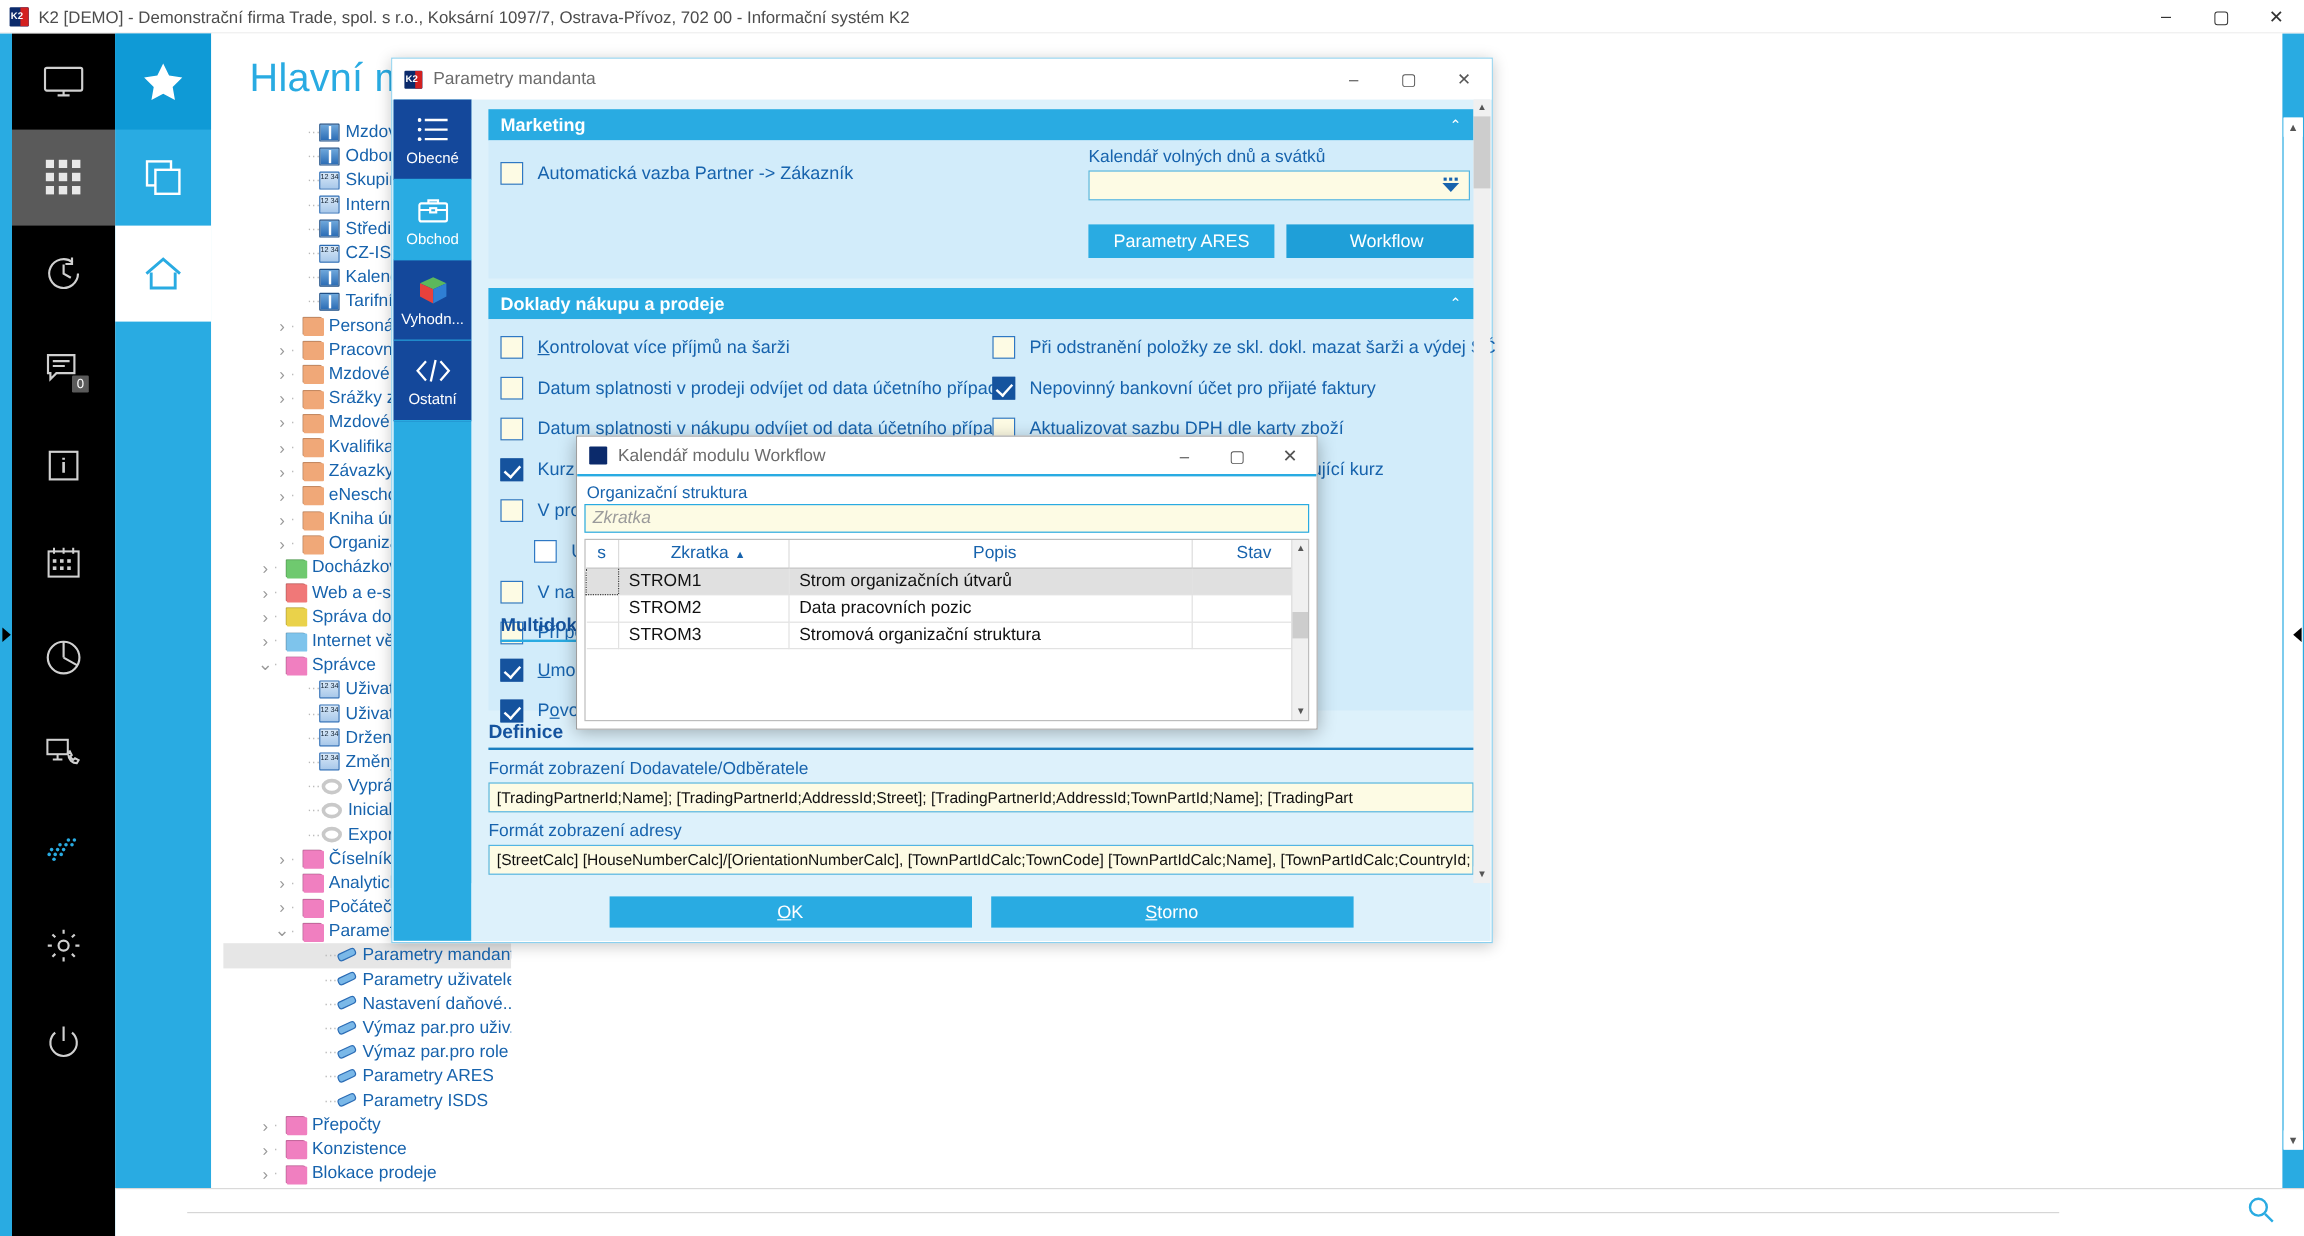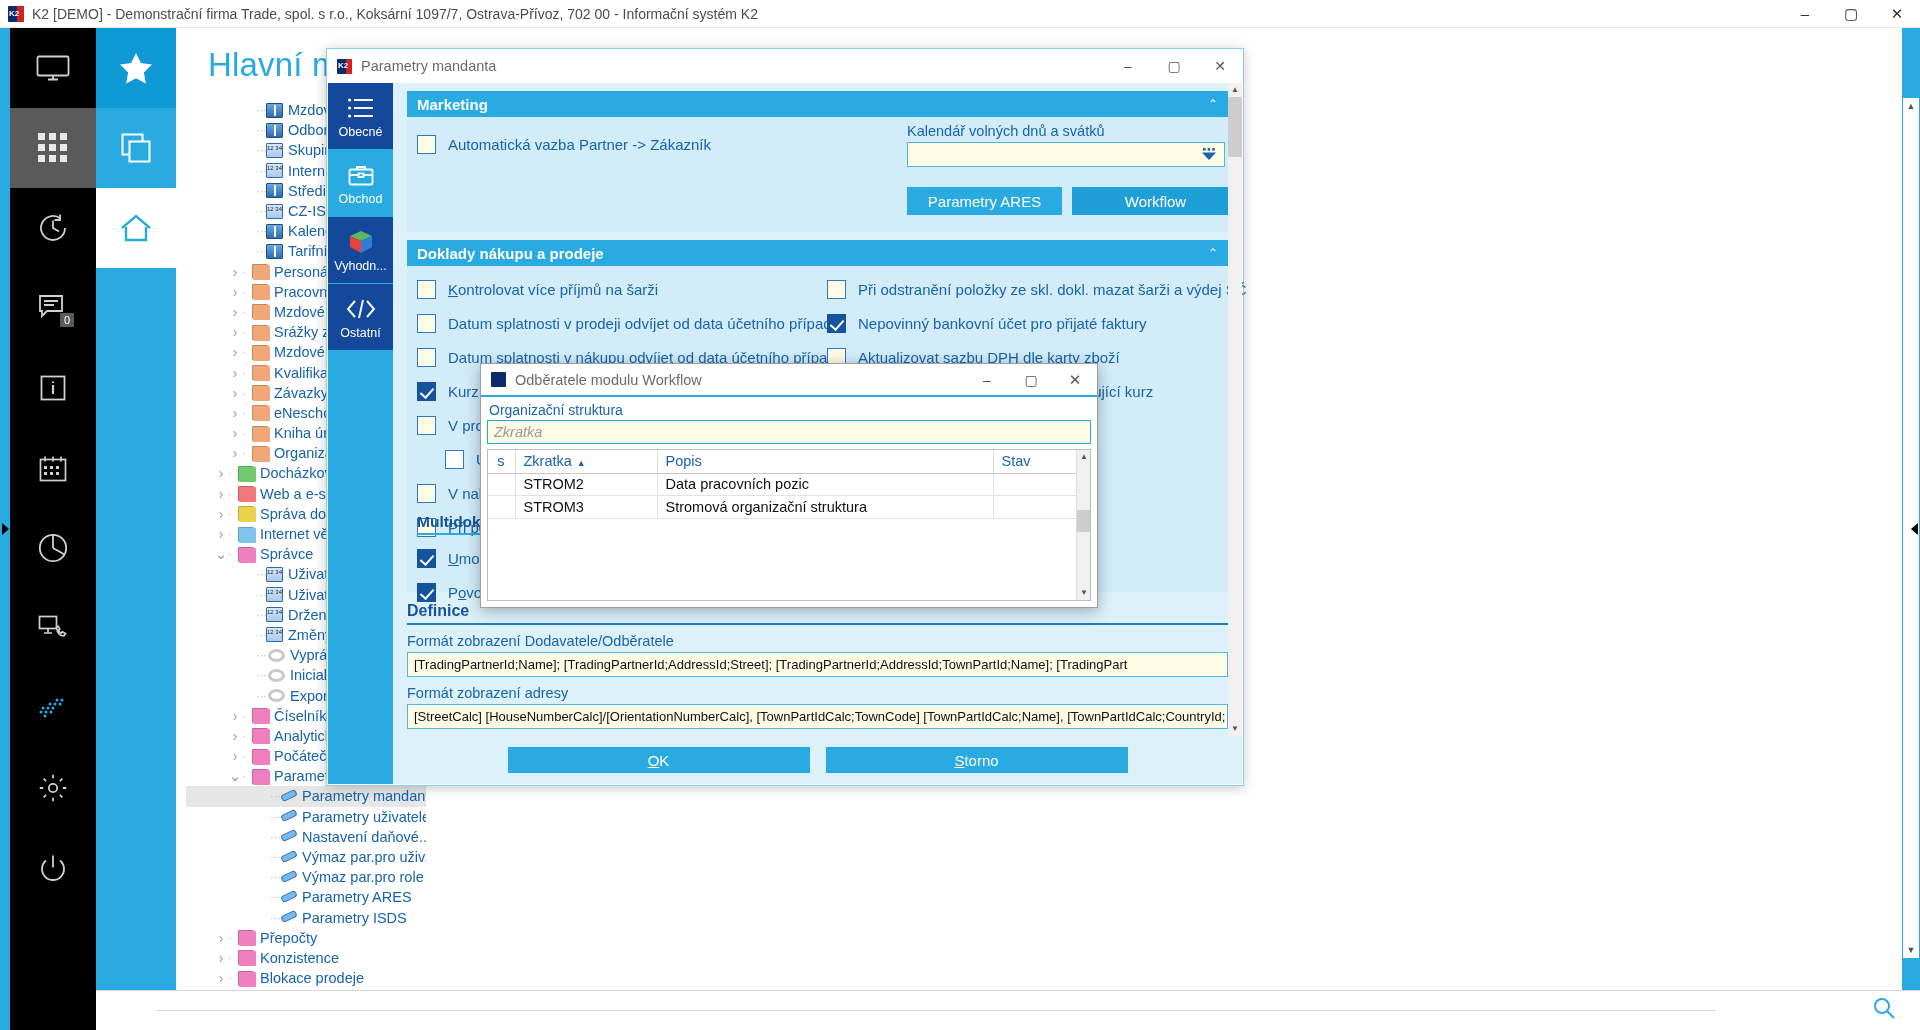--- a/index.html
+++ b/index.html
@@ -234,21 +234,21 @@
   #wfbody { position:absolute; left:0; top:31px; right:0; bottom:0; background:#ffffff;
             border-top:2px solid #29abe2; padding:4px 6px 6px 6px; }
   #wfbody .wflbl { color:#1763ad; font-size:14px; margin:1px 0 2px 2px; }
   #wfsearch {
     background:#fdfbe4; border:1.5px solid #29abe2; height:24px; display:flex; align-items:center;
     padding:0 6px; color:#9b9b9b; font-style:italic; font-size:14.5px;
   }
   #wftable { margin-top:5px; border:1px solid #bdbdbd; height:152px; position:relative; background:#fff; }
   #wftable table { width:100%; border-collapse:collapse; font-size:14.5px; }
   #wftable th {
-    background:#fff; color:#1763ad; font-weight:normal; text-align:left; height:23px;
+    background:#fff; color:#1763ad; font-weight:normal; text-align:center; height:23px;
     border-right:1px solid #dcdcdc; border-bottom:1px solid #c8c8c8; padding-left:8px;
   }
   #wftable td {
     height:22.5px; border-right:1px solid #e2e2e2; border-bottom:1px solid #e2e2e2;
     padding-left:8px; color:#111;
   }
   #wftable tr.sel td { background:#e0e0e0; }
   #wftable tr.sel td.scol { border:1px dotted #444; }
   #wfsb { position:absolute; right:0; top:0; width:14px; bottom:0; background:#f0f0f0; border-left:1px solid #ddd; }
   #wfsb .a { width:14px; height:14px; text-align:center; line-height:14px; font-size:8px; color:#555; }
@@ -886,21 +886,21 @@
 
   <div class="dlgfooter">
     <div class="btn-primary"><u>O</u>K</div>
     <div class="btn-primary"><u>S</u>torno</div>
   </div>
 </div>
 
 <div id="dlg-wf">
   <div class="wf-title">
     <span class="k2ico" style="width:15px;height:15px;margin-left:10px;margin-right:9px;background:#0b2a6b;position:relative;border-radius:1px;overflow:hidden;display:inline-block;"></span>
-    <span class="txt" style="font-size:14.5px;color:#6b6b6b;">Odběratele modulu Workflow</span>
+    <span class="txt" style="font-size:14.5px;color:#6b6b6b;">Kalendář modulu Workflow</span>
     <span class="btns" style="margin-left:auto;display:flex;">
       <span class="wb" style="width:44px;height:31px;display:flex;align-items:center;justify-content:center;color:#555;font-size:14px;">–</span>
       <span class="wb" style="width:44px;height:31px;display:flex;align-items:center;justify-content:center;color:#555;font-size:14px;">▢</span>
       <span class="wb" style="width:44px;height:31px;display:flex;align-items:center;justify-content:center;color:#555;font-size:15px;">✕</span>
     </span>
   </div>
 
   <div id="wfbody">
     <div class="wflbl">Organizační struktura</div>
     <div id="wfsearch">
@@ -913,20 +913,26 @@
           <tr>
             <th style="width:27px; padding-left:0; text-align:center;">s</th>
             <th style="width:142px;">
               <span>Zkratka</span><span style="font-size:9px; margin-left:5px;">▲</span>
             </th>
             <th style="width:336px;">Popis</th>
             <th>Stav</th>
           </tr>
         </thead>
         <tbody>
+          <tr class="sel">
+            <td class="scol"></td>
+            <td>STROM1</td>
+            <td>Strom organizačních útvarů</td>
+            <td></td>
+          </tr>
           <tr>
             <td></td>
             <td>STROM2</td>
             <td>Data pracovních pozic</td>
             <td></td>
           </tr>
           <tr>
             <td></td>
             <td>STROM3</td>
             <td>Stromová organizační struktura</td>

